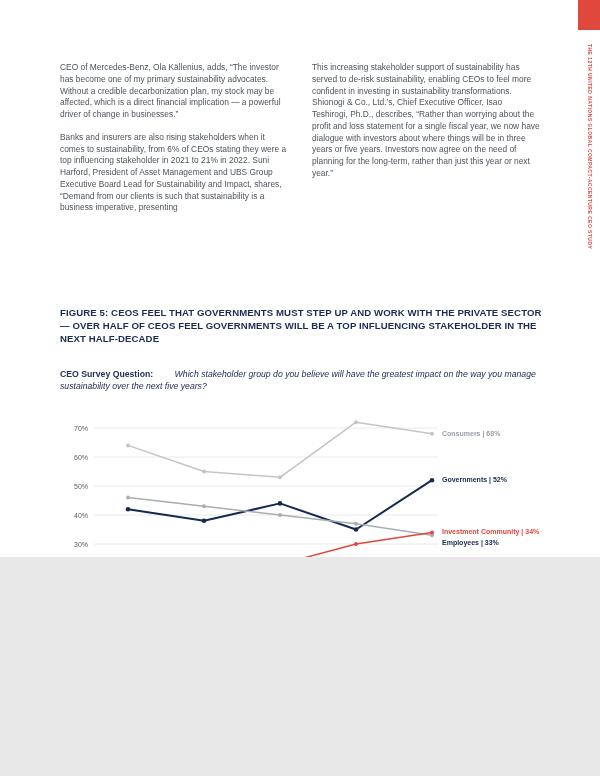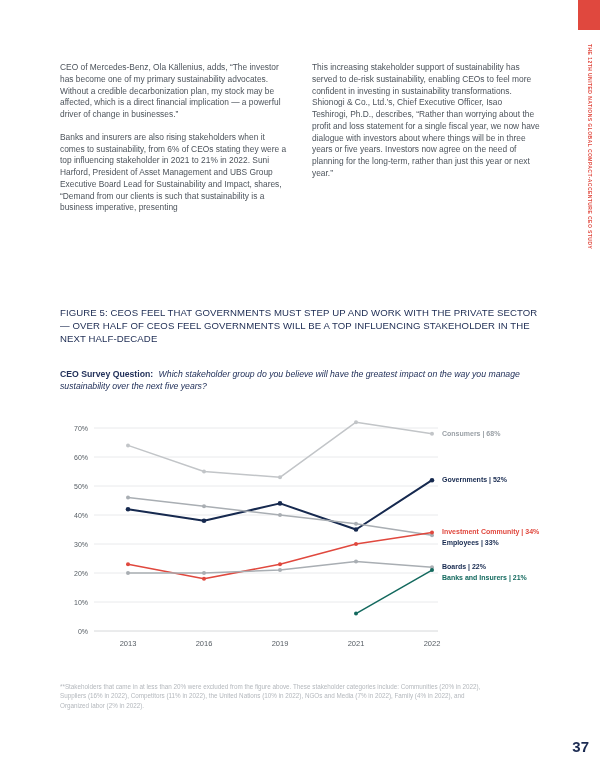--- a/index.html
+++ b/index.html
@@ -1,20 +1,20 @@
 <!DOCTYPE html>
 <html><head>
 <meta charset="utf-8">
 <style>
   * { margin: 0; padding: 0; box-sizing: border-box; }
   html, body { background: #e8e8e8; }
   .page {
     position: relative;
     width: 600px;
-    height: 776px;
+    height: 557px;
     background: #ffffff;
     font-family: "Liberation Sans", sans-serif;
     overflow: hidden;
     margin: 0 auto;
   }
   .corner-accent {
     position: absolute;
     top: 0; right: 0;
     width: 22px; height: 30px;
     background: #e0483e;
@@ -38,34 +38,34 @@
     color: #4d545c;
   }
   .col1 { left: 60px; }
   .col2 { left: 312px; }
   .col p { margin-bottom: 11px; }
   .figure-title {
     position: absolute;
     left: 60px; top: 306px;
     width: 482px;
     font-size: 9.6px;
-    font-weight: 400;
+    font-weight: 700;
     line-height: 1.38;
     color: #1c2b52;
     letter-spacing: 0.1px;
   }
   .survey-q {
     position: absolute;
     left: 60px; top: 368px;
     width: 478px;
     font-size: 8.7px;
     line-height: 1.4;
     color: #22315a;
   }
-  .q-label { font-weight: 700; font-style: normal; margin-right: 3px; }
+  .q-label { font-weight: 700; font-style: normal; margin-right: 19px; }
   .q-text  { font-style: italic; }
   .chart {
     position: absolute;
     left: 64px; top: 420px;
     width: 500px; height: 240px;
   }
   .chart svg { display: block; }
   svg text {
     font-family: "Liberation Sans", sans-serif;
     font-size: 7px;

